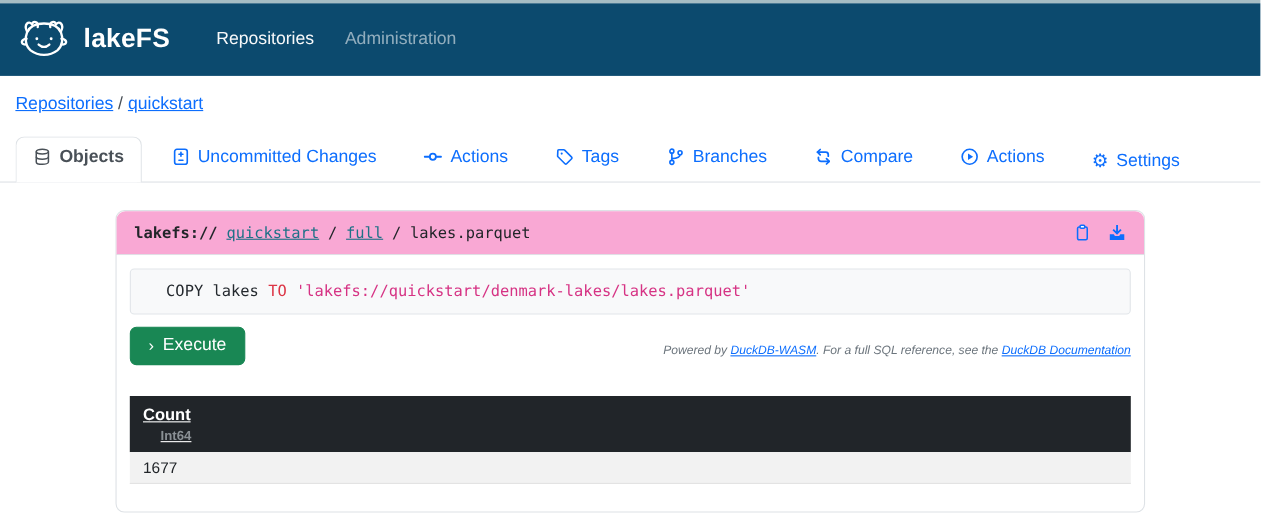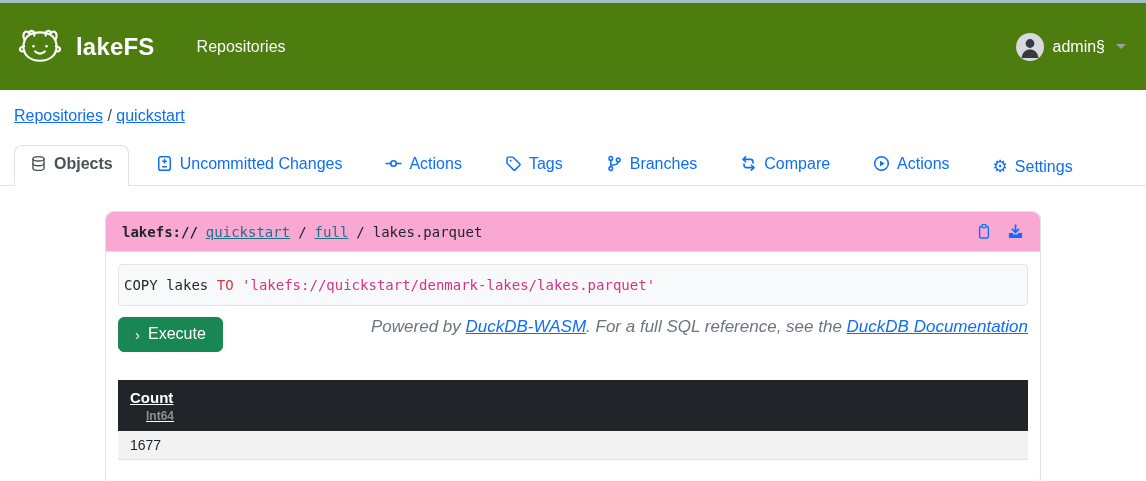--- a/index.html
+++ b/index.html
@@ -2,21 +2,21 @@
 <html><head>
 <meta charset="utf-8">
 <style>
   * { margin:0; padding:0; box-sizing:border-box; }
   html,body { width:1146px; height:481px; background:#fff; overflow:hidden;
               font-family:"Liberation Sans", sans-serif; color:#212529; }
 
   .top-strip { height:3px; background:#a6bdc4; }
 
   
-  .navbar { height:87px; background:#4d7c0f; display:flex; align-items:center; padding:0 20px 0 14px; }
+  .navbar { height:66px; background:#0c4a6e; display:flex; align-items:center; padding:0 20px 0 14px; }
   .brand { display:flex; align-items:center; gap:10px; cursor:pointer; }
   .brand svg { display:block; }
   .brand-name { color:#fff; font-size:24px; font-weight:700; letter-spacing:.2px; }
   .nav-links { display:flex; align-items:center; margin-left:28px; }
   .nav-link { font-size:16px; padding:8px 14px; cursor:pointer; }
   .nav-link.active { color:#f8f9fa; }
   .nav-link.muted { color:rgba(255,255,255,.55); }
   .nav-spacer { flex:1; }
   .user-menu { display:flex; align-items:center; gap:9px; cursor:pointer; }
   .avatar { width:28px; height:28px; border-radius:50%; background:#d8dadd; display:flex; align-items:flex-end; justify-content:center; overflow:hidden; }
@@ -42,32 +42,32 @@
   .card-header { display:flex; align-items:center; justify-content:space-between; background:#f9a8d4;
                  border-bottom:1px solid #dee2e6; border-radius:8px 8px 0 0; padding:11px 16px; }
   .path { display:flex; align-items:center; gap:8px; font-family:"DejaVu Sans Mono", monospace; font-size:14px; }
   .path .scheme { font-weight:700; }
   .path a { color:#1f7187; text-decoration:underline; cursor:pointer; }
   .header-actions { display:flex; align-items:center; gap:15px; }
   .icon-btn { cursor:pointer; display:flex; align-items:center; }
 
   .card-body { padding:12px; }
 
-  .query-box { border:1px solid #e1e5e9; background:#f8f9fa; border-radius:4px; padding:11px 5px;
+  .query-box { border:1px solid #e1e5e9; background:#f8f9fa; border-radius:4px; padding:11px 32px;
                font-family:"DejaVu Sans Mono", monospace; font-size:14px; line-height:18px; cursor:text; }
   .tok-plain { color:#24292e; }
   .tok-kw { color:#dc3545; }
   .tok-str { color:#d63384; }
 
   .exec-row { display:flex; justify-content:space-between; align-items:flex-start; margin-top:9px; }
   .btn-execute { display:inline-flex; align-items:center; gap:8px; background:#198754; color:#fff;
                  border:1px solid #198754; border-radius:6px; font-size:16px; padding:7px 16px 8px;
                  cursor:pointer; font-family:"Liberation Sans", sans-serif; margin-top:2px; }
   .btn-execute .chev { font-size:15px; line-height:1; }
-  .powered { font-size:17px; font-style:italic; color:#6c757d; margin-top:2px; }
+  .powered { font-size:11px; font-style:italic; color:#6c757d; margin-top:18px; }
   .powered a { color:#0d6efd; text-decoration:underline; cursor:pointer; }
 
   .results { margin-top:28px; margin-bottom:13px; }
   .res-header { background:#212529; color:#fff; padding:9px 12px 8px;text-decoration:underline; }
   .col-name { font-size:15px; font-weight:700; }
   .col-type { font-size:12px; font-weight:600; color:#8a9095; margin-top:3px;margin-left:16px; }
   .res-row { background:#f2f2f2; border-bottom:1px solid #e3e3e3; padding:6px 12px; font-size:14px; }
 </style>
 </head>
 <body>
@@ -85,32 +85,23 @@
         <path d="M13 18 C16 11 23 8 32 8 C41 8 48 11 51 18 C53.5 24 53 33 47 38 C42.5 41.5 37 43 32 43 C27 43 21.5 41.5 17 38 C11 33 10.5 24 13 18 Z"></path>
         <circle cx="24" cy="25" r="1.6" fill="#fff" stroke="none"></circle>
         <circle cx="40" cy="25" r="1.6" fill="#fff" stroke="none"></circle>
         <path d="M26 31.5 C30 35 34 35 38 31.5"></path>
       </svg>
     </span>
     <span class="brand-name">lakeFS</span>
   </div>
   <div class="nav-links">
     <span class="nav-link active">Repositories</span>
+    <span class="nav-link muted">Administration</span>
   </div>
   <div class="nav-spacer"></div>
-  <div class="user-menu">
-    <span class="avatar">
-      <svg width="28" height="28" viewBox="0 0 28 28">
-        <circle cx="14" cy="10.5" r="4.4" fill="#343a40"></circle>
-        <path d="M5.5 25 C6.5 18.8 10 16.6 14 16.6 C18 16.6 21.5 18.8 22.5 25 Z" fill="#343a40"></path>
-      </svg>
-    </span>
-    <span class="user-name">admin§</span>
-    <span class="caret-down"></span>
-  </div>
 </div>
 
 <div class="breadcrumb"><a>Repositories</a><span class="crumb-sep"> / </span><a>quickstart</a></div>
 
 <div class="tabs">
 
   <div class="tab active">
     <span>
       <svg width="17" height="17" viewBox="0 0 16 16" fill="none" stroke="currentColor" stroke-width="1.3">
         <ellipse cx="8" cy="3.6" rx="5.2" ry="2.1"></ellipse>

